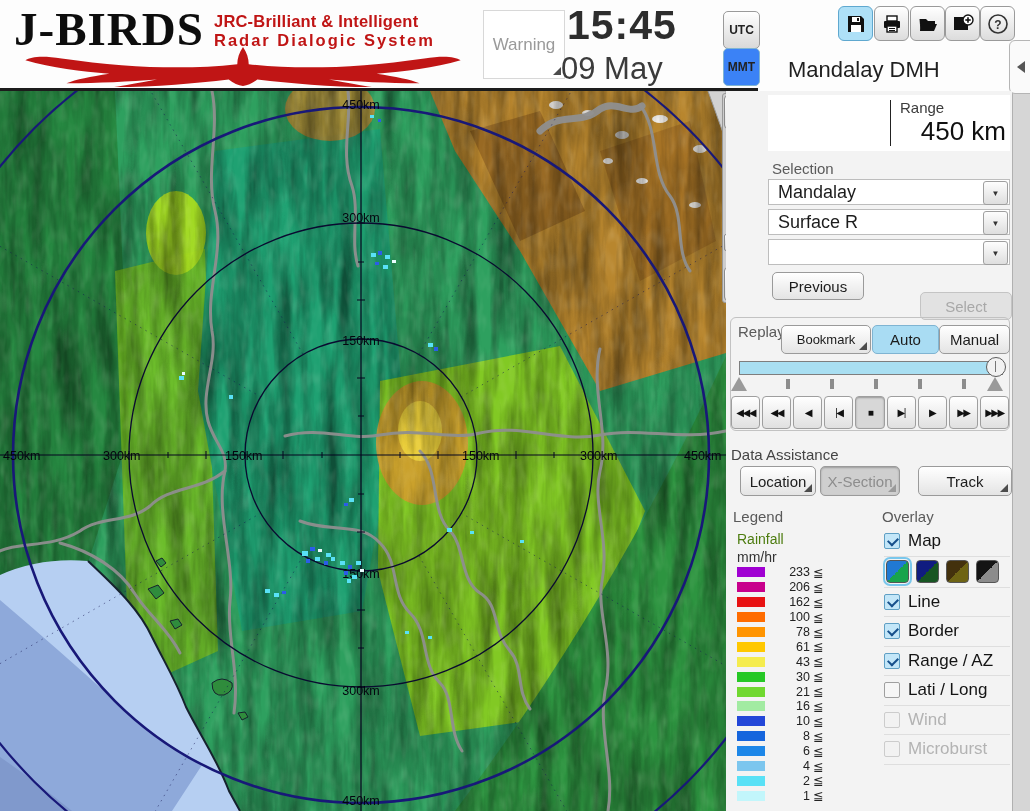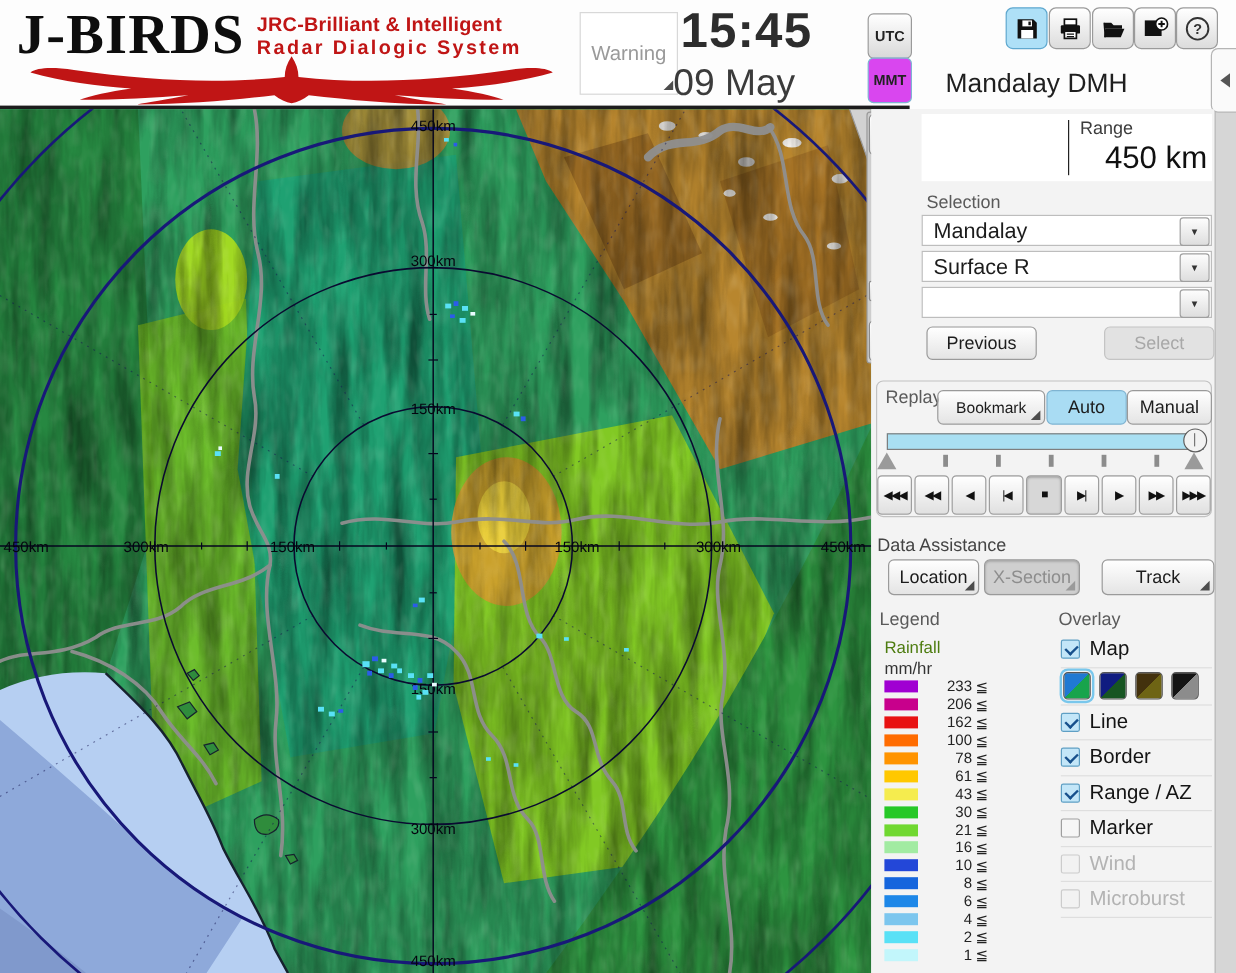--- a/index.html
+++ b/index.html
@@ -21,21 +21,21 @@
                border:1px solid #d8d8d8;color:#9a9a9a;font-size:17px;
                display:flex;align-items:center;justify-content:center;}
   .corner::after{content:'';position:absolute;right:3px;bottom:3px;width:0;height:0;
                  border-left:8px solid transparent;border-bottom:8px solid #4c4c4c;}
   .corner-dis::after{border-bottom-color:#9a9a9a;}
   #clock-time{left:567px;top:2px;width:150px;font-size:41px;font-weight:600;color:#2d2d2d;letter-spacing:1px;}
   #clock-date{left:561px;top:51px;width:170px;font-size:31px;color:#3b3b3b;}
   .tz-btn{left:723px;width:35px;height:36px;border-radius:5px;font-size:12px;font-weight:bold;
           color:#222;display:flex;align-items:center;justify-content:center;}
   #tz-utc{top:11px;background:linear-gradient(#ffffff,#d9d9d9);border:1px solid #9a9a9a;}
-  #tz-mmt{top:48px;background:#d946ef;border:1px solid #7fb4d2;}
+  #tz-mmt{top:48px;background:#3b82f6;border:1px solid #7fb4d2;}
   .tool-btn{top:6px;width:33px;height:33px;border-radius:6px;border:1px solid #9a9a9a;
             background:linear-gradient(#ffffff,#dcdcdc);display:flex;align-items:center;justify-content:center;}
   .tool-btn.selected{background:#aee0f7;border-color:#5fa8cf;}
 
   
   #side-strip{left:1012px;top:88px;width:18px;height:723px;background:#d6d6d6;border-left:1px solid #b0b0b0;}
   #collapse-tab{left:1009px;top:40px;width:21px;height:52px;background:#fafafa;border:1px solid #b5b5b5;
                 border-radius:6px 0 0 6px;display:flex;align-items:center;justify-content:center;}
   #collapse-tab span{width:0;height:0;border-top:6px solid transparent;border-bottom:6px solid transparent;
                      border-right:8px solid #555;}
@@ -61,21 +61,21 @@
   #range-label{left:900px;top:99px;font-size:15px;color:#3c3c3c;}
   #range-value{left:880px;top:116px;width:126px;text-align:right;font-size:26px;color:#101010;}
   .section-label{font-size:15px;color:#5a5a5a;}
   .dd-row{left:768px;width:242px;height:26px;background:#fff;border:1px solid #bdbdbd;box-sizing:border-box;}
   .dd-value{position:absolute;left:9px;top:2px;font-size:18px;color:#1c1c1c;}
   .dd-btn{position:absolute;right:1px;top:1px;width:23px;height:22px;background:linear-gradient(#fdfdfd,#dedede);
           border:1px solid #9f9f9f;border-radius:3px;display:flex;align-items:center;justify-content:center;
           font-size:8px;color:#333;}
   .push-btn{border:1px solid #9a9a9a;border-radius:5px;background:linear-gradient(#ffffff,#e4e4e4);
             font-size:15px;color:#1c1c1c;display:flex;align-items:center;justify-content:center;}
-  .push-btn.disabled{background:#e2e2e2;color:#a8a8a8;border-color:#c4c4c4;}
+  .push-btn.disabled{background:#e2e2e2;color:#a8a8a8;border-color:#c4c4c4;margin-top:20px;}
   .push-btn.pressed{background:#cfcfcf;color:#8d8d8d;box-shadow:inset 0 1px 2px rgba(0,0,0,.25);}
   .push-btn.selected{background:#a9dcf3;border-color:#7fb4d2;}
 
   #replay-box{left:730px;top:317px;width:280px;height:114px;border:1px solid #c2c2c2;border-radius:6px;box-sizing:border-box;}
   #slider-track{left:739px;top:361px;width:262px;height:12px;background:#a9dff2;border:1px solid #7e7e7e;}
   #slider-handle{left:986px;top:357px;width:18px;height:18px;background:#f2f2f2;border:1px solid #5c5c5c;border-radius:50%;}
   #slider-handle i{position:absolute;left:8px;top:3px;width:1px;height:11px;background:#777;}
   .end-tri{width:0;height:0;border-left:8px solid transparent;border-right:8px solid transparent;
            border-bottom:14px solid #9a9a9a;top:377px;}
   .tick{top:379px;width:4px;height:10px;background:#8c8c8c;}
@@ -553,21 +553,21 @@
     <div class="ov-row">
       <span class="cb checked"></span>
       <span class="ov-label">Border</span>
     </div>
     <div class="ov-row">
       <span class="cb checked"></span>
       <span class="ov-label">Range / AZ</span>
     </div>
     <div class="ov-row">
       <span class="cb"></span>
-      <span class="ov-label">Marker</span>
+      <span class="ov-label">Lati / Long</span>
     </div>
     <div class="ov-row">
       <span class="cb disabled"></span>
       <span class="ov-label disabled">Wind</span>
     </div>
     <div class="ov-row">
       <span class="cb disabled"></span>
       <span class="ov-label disabled">Microburst</span>
     </div>
   </div>

